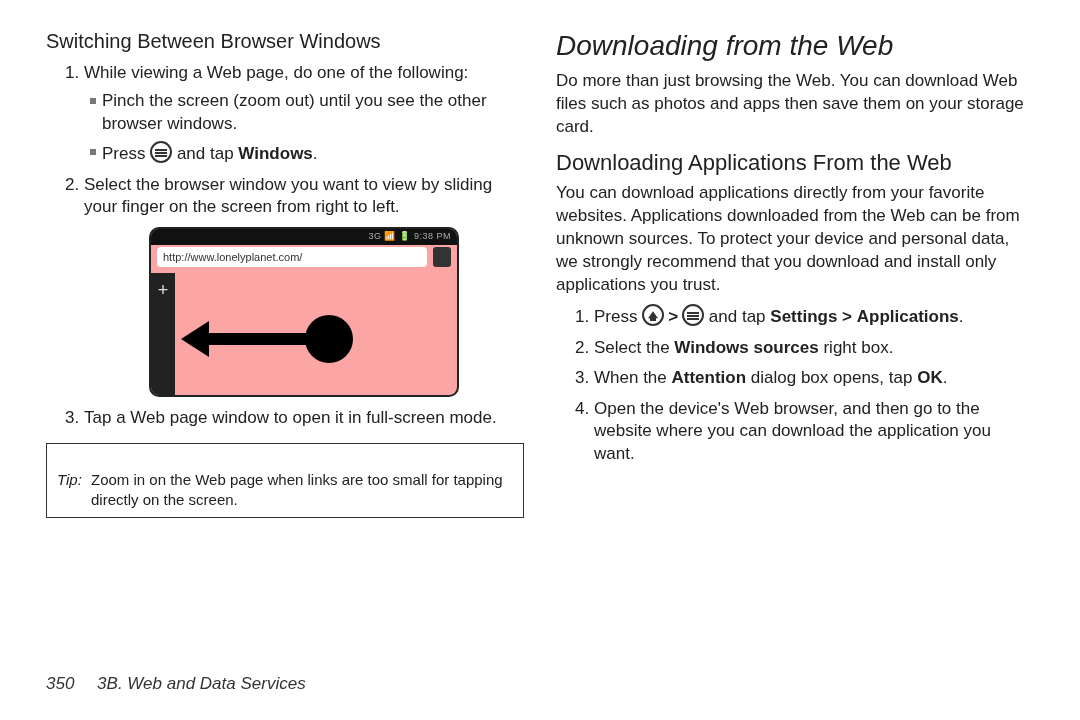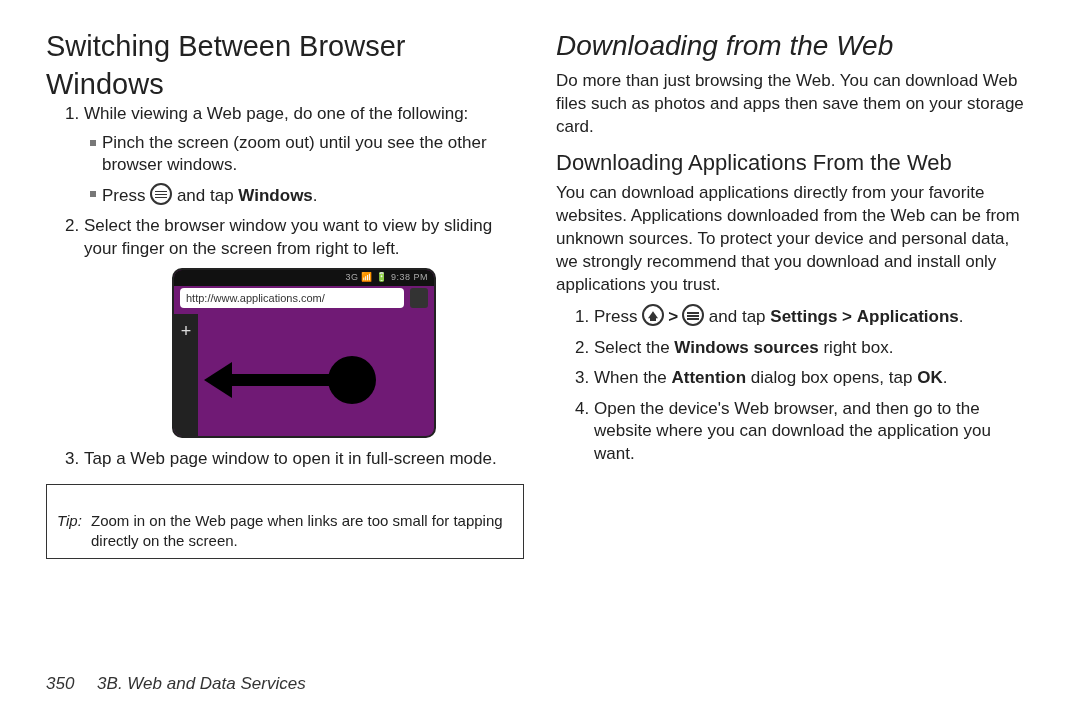--- a/index.html
+++ b/index.html
@@ -5,21 +5,21 @@
   * { box-sizing: border-box; margin: 0; padding: 0; }
   html, body { width: 1080px; height: 720px; background: #fff; font-family: Arial, Helvetica, sans-serif; color: #222; }
   .page {
     display: flex;
     flex-direction: row;
     padding: 28px 46px 10px 46px;
     height: 640px;
     gap: 32px;
   }
   .col { flex: 1; display: flex; flex-direction: column; }
-  .h2 { font-size: 29px; font-weight: 400; line-height: 1.3; }
+  .h2 { font-size: 20px; font-weight: 400; margin-bottom: 8px; line-height: 1.3; }
   .h1-italic { font-size: 28px; font-style: italic; font-weight: 400; margin-bottom: 6px; line-height: 1.3; }
   .body { font-size: 17px; line-height: 1.35; }
   ol.numlist { list-style: decimal; padding-left: 38px; }
   ol.numlist > li { margin-bottom: 8px; font-size: 17px; line-height: 1.32; }
   ul.sublist { list-style: none; padding-left: 6px; margin-top: 6px; }
   ul.sublist > li { position: relative; padding-left: 12px; margin-bottom: 6px; font-size: 17px; line-height: 1.32; }
   ul.sublist > li::before {
     content: "";
     position: absolute;
     left: 0; top: 8px;
@@ -64,25 +64,25 @@
   .icon-circ.home::before {
     content: "";
     position: absolute;
     left: 50%; top: 60%;
     transform: translateX(-50%);
     width: 6px; height: 4px;
     background: #333;
   }
   .screenshot-box {
     margin: 6px auto 10px auto;
-    width: 264px;
+    width: 310px;
     height: 170px;
     border: 2px solid #222;
     border-radius: 10px;
-    background: #701a75;
+    background: #fca5a5;
     position: relative;
     overflow: hidden;
   }
   .sb-status {
     position: absolute;
     top: 0; left: 0; right: 0;
     height: 16px;
     background: #111;
     color: #aaa;
     font-size: 9px;
@@ -231,21 +231,21 @@
           <li>Pinch the screen (zoom out) until you see the other browser windows.</li>
           <li>
             <span>Press </span><span class="icon-circ menu"></span><span> and tap </span><span class="bold">Windows</span><span>.</span>
           </li>
         </ul>
       </li>
       <li>Select the browser window you want to view by sliding your finger on the screen from right to left.</li>
 
       <div class="screenshot-box">
         <div class="sb-status">3G 📶 🔋 9:38 PM</div>
-        <div class="sb-url">http://www.applications.com/</div>
+        <div class="sb-url">http://www.lonelyplanet.com/</div>
         <div class="sb-urlbtn"></div>
         <div class="sb-tab">+</div>
         <div class="sb-arrow"></div>
         <div class="sb-touch"></div>
       </div>
 
       <li>Tap a Web page window to open it in full-screen mode.</li>
     </ol>
 
     <div class="tipbox">

